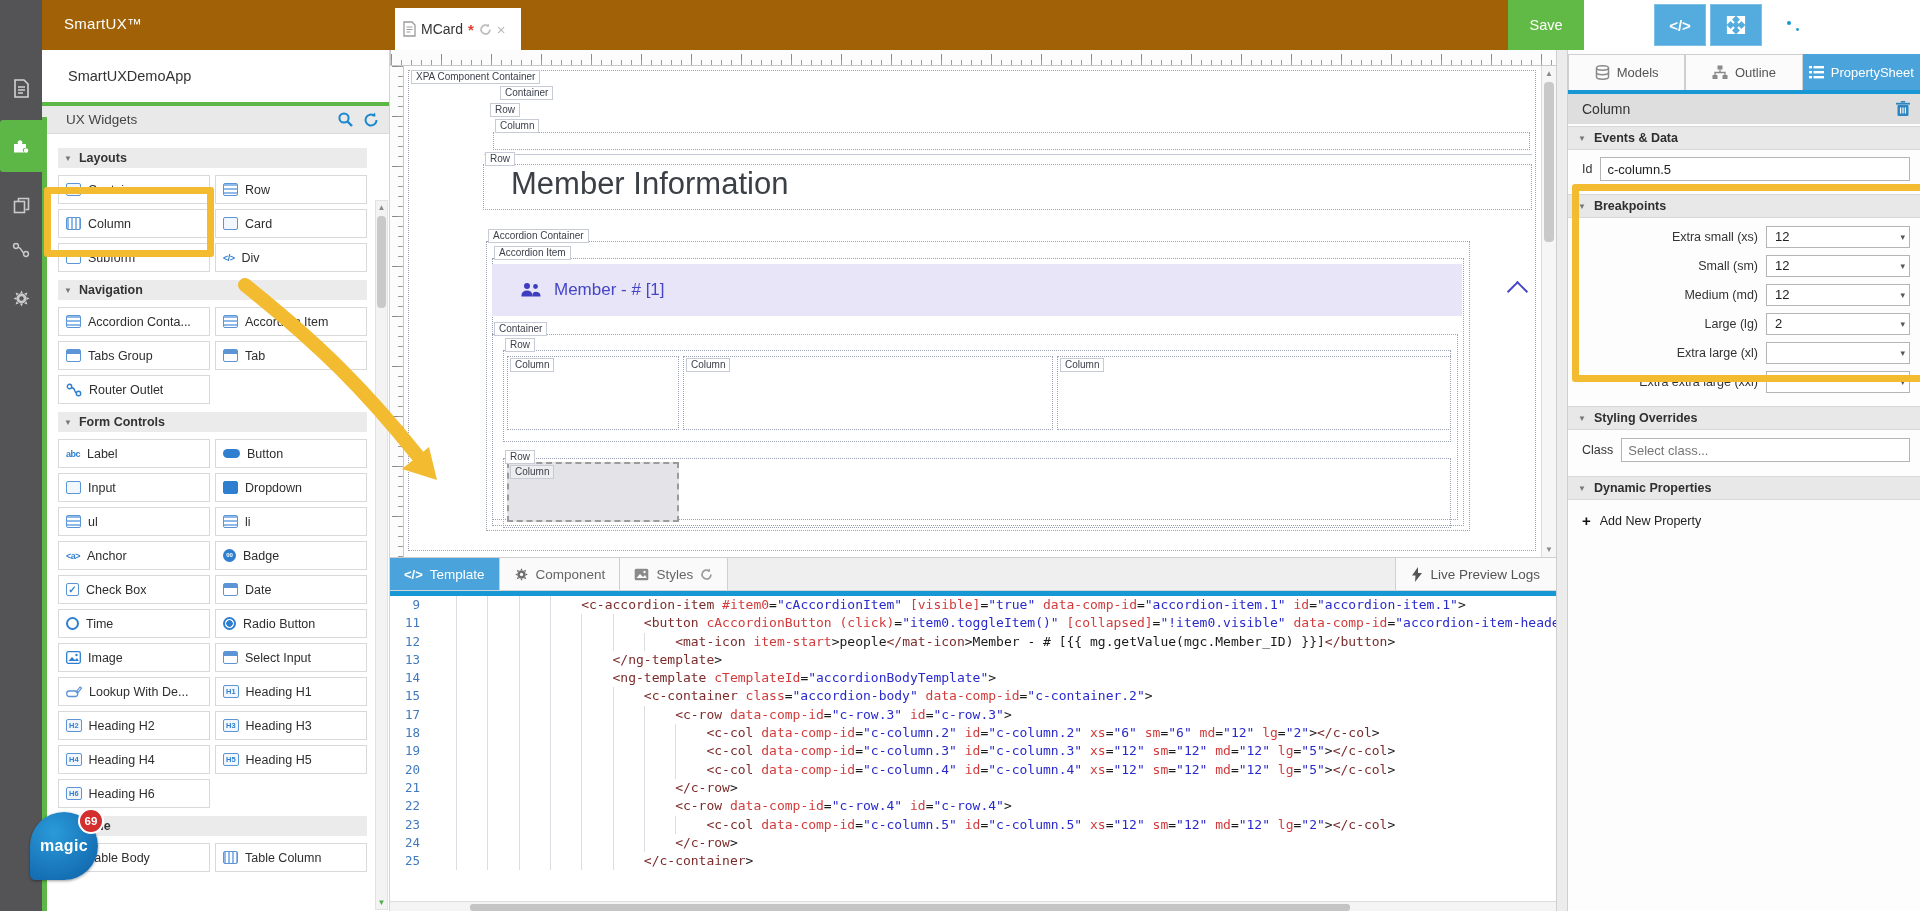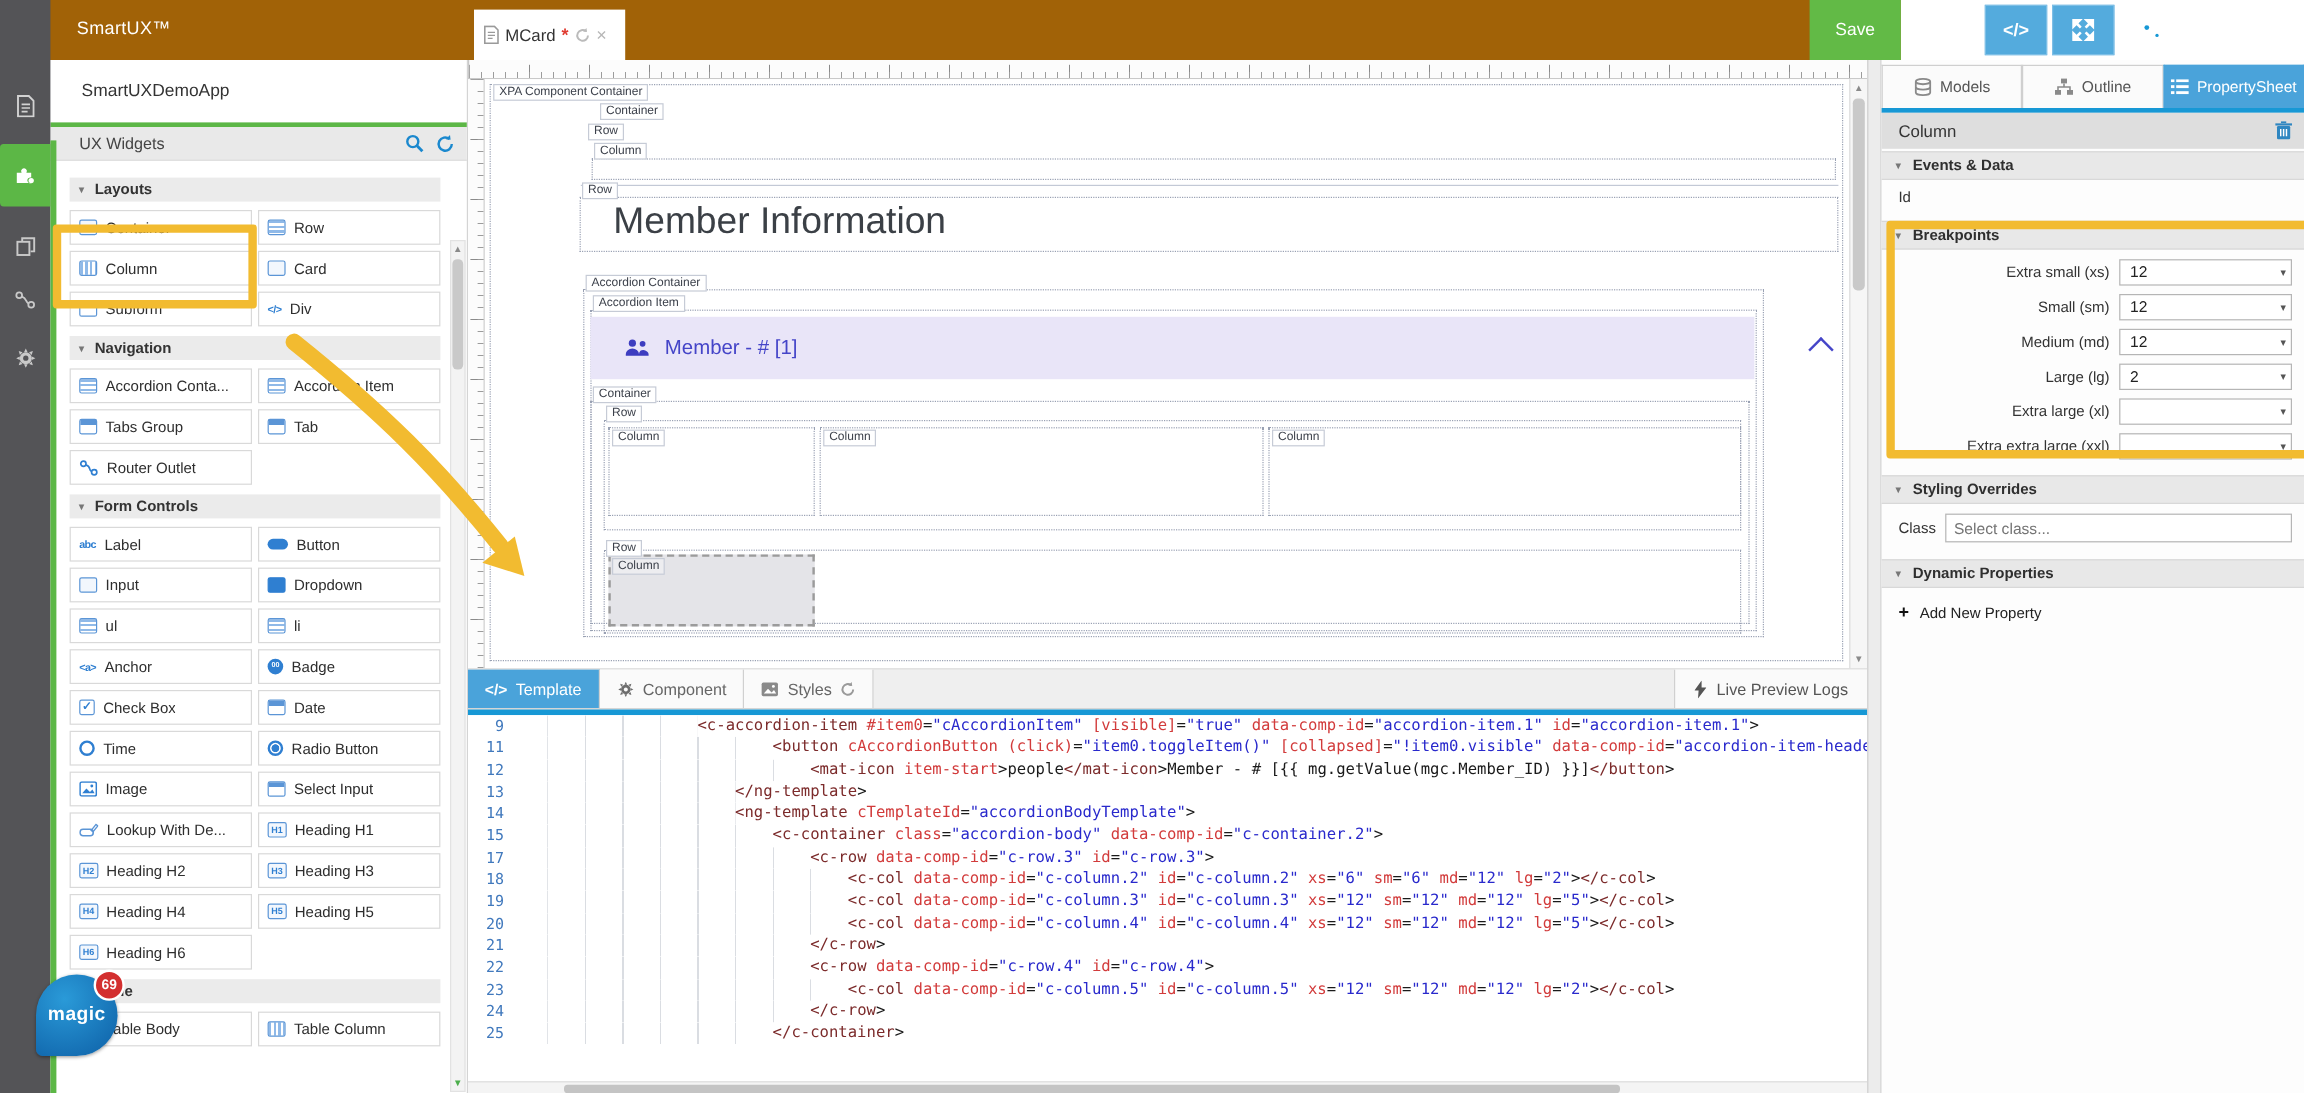--- a/index.html
+++ b/index.html
@@ -606,20 +606,21 @@
       <path d="M4.6 6.5 v6 M7 6.5 v6 M9.4 6.5 v6" stroke="#fdfdfd" stroke-width="1.2"></path>
     </svg>
   </div>
 
   <div class="psec">
     <span class="tri">▼</span>
     <span>Events &amp; Data</span>
   </div>
   <div id="id-row">
     <label>Id</label>
+    <input class="tinput" value="c-column.5" style="">
   </div>
 
   <div class="psec" style="margin-top:6px;">
     <span class="tri">▼</span>
     <span>Breakpoints</span>
   </div>
   <div style="padding-top:4px;">
     <div class="bp-row">
       <span class="bl">Extra small (xs)</span>
       <div class="bp-sel">

